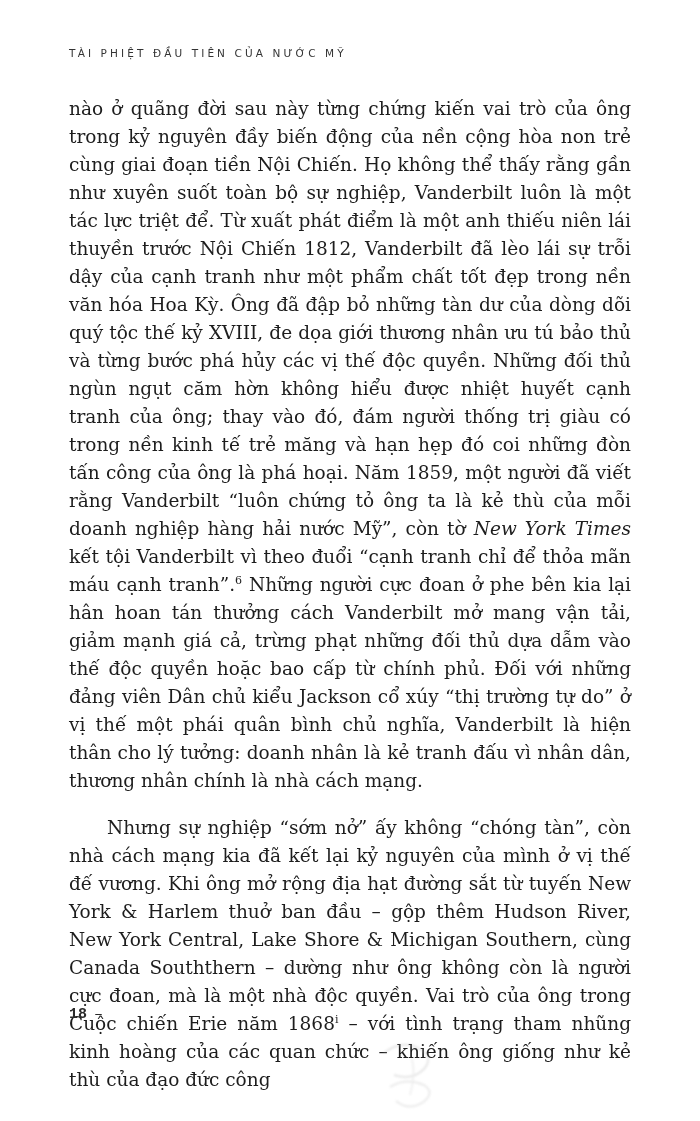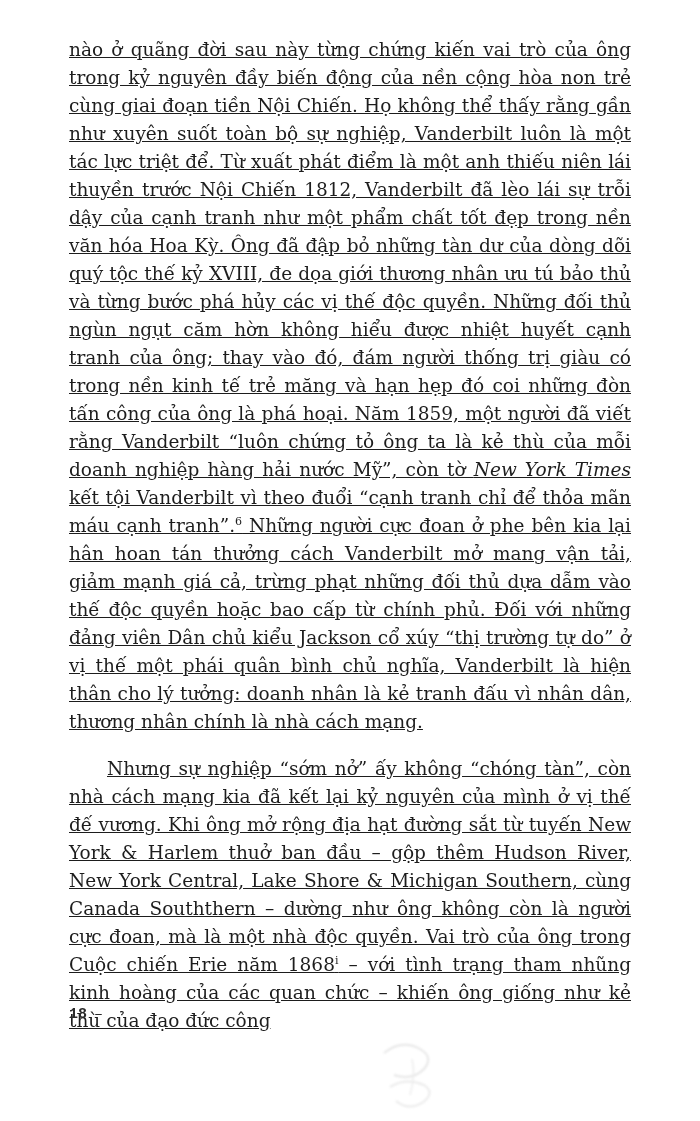--- a/index.html
+++ b/index.html
@@ -27,21 +27,21 @@
     letter-spacing: 3.1px;
     color: #333333;
   }
   .body-text {
     margin-top: 36px;
     font-size: 18.5px;
     line-height: 28px;
     text-align: justify;
     text-justify: inter-word;
   }
-  .para { margin: 0; text-decoration: underline; }
+  .para { margin: 0; }
   .para + .para { margin-top: 19px; }
   .para.indent { text-indent: 38px; }
   .para em { font-style: italic; }
   .para sup, .footnote sup {
     font-size: 11px;
     line-height: 0;
     vertical-align: super;
   }
   .footnote-block {
     position: absolute;
@@ -83,20 +83,21 @@
     opacity: 0.35;
     filter: blur(1px);
     pointer-events: none;
   }
 </style>
 </head>
 <body>
 
 <div class="page">
 
+  <div class="running-head">TÀI PHIỆT ĐẦU TIÊN CỦA NƯỚC MỸ</div>
 
   <div class="body-text" id="paragraphs">
       <p class="para"><span>nào ở quãng đời sau này từng chứng kiến vai trò của ông trong kỷ nguyên đầy biến động của nền cộng hòa non trẻ cùng giai đoạn tiền Nội Chiến. Họ không thể thấy rằng gần như xuyên suốt toàn bộ sự nghiệp, Vanderbilt luôn là một tác lực triệt để. Từ xuất phát điểm là một anh thiếu niên lái thuyền trước Nội Chiến 1812, Vanderbilt đã lèo lái sự trỗi dậy của cạnh tranh như một phẩm chất tốt đẹp trong nền văn hóa Hoa Kỳ. Ông đã đập bỏ những tàn dư của dòng dõi quý tộc thế kỷ XVIII, đe dọa giới thương nhân ưu tú bảo thủ và từng bước phá hủy các vị thế độc quyền. Những đối thủ ngùn ngụt căm hờn không hiểu được nhiệt huyết cạnh tranh của ông; thay vào đó, đám người thống trị giàu có trong nền kinh tế trẻ măng và hạn hẹp đó coi những đòn tấn công của ông là phá hoại. Năm 1859, một người đã viết rằng Vanderbilt “luôn chứng tỏ ông ta là kẻ thù của mỗi doanh nghiệp hàng hải nước Mỹ”, còn tờ </span><em>New York Times</em><span> kết tội Vanderbilt vì theo đuổi “cạnh tranh chỉ để thỏa mãn máu cạnh tranh”.</span><sup>6</sup><span> Những người cực đoan ở phe bên kia lại hân hoan tán thưởng cách Vanderbilt mở mang vận tải, giảm mạnh giá cả, trừng phạt những đối thủ dựa dẫm vào thế độc quyền hoặc bao cấp từ chính phủ. Đối với những đảng viên Dân chủ kiểu Jackson cổ xúy “thị trường tự do” ở vị thế một phái quân bình chủ nghĩa, Vanderbilt là hiện thân cho lý tưởng: doanh nhân là kẻ tranh đấu vì nhân dân, thương nhân chính là nhà cách mạng.</span></p>
       <p class="para indent"><span>Nhưng sự nghiệp “sớm nở” ấy không “chóng tàn”, còn nhà cách mạng kia đã kết lại kỷ nguyên của mình ở vị thế đế vương. Khi ông mở rộng địa hạt đường sắt từ tuyến New York &amp; Harlem thuở ban đầu – gộp thêm Hudson River, New York Central, Lake Shore &amp; Michigan Southern, cùng Canada Souththern – dường như ông không còn là người cực đoan, mà là một nhà độc quyền. Vai trò của ông trong Cuộc chiến Erie năm 1868</span><sup>i</sup><span> – với tình trạng tham nhũng kinh hoàng của các quan chức – khiến ông giống như kẻ thù của đạo đức công</span></p>
     </div>
 
 
   <div class="page-footer">
     <span>18</span><span class="dash">–</span>
   </div>

